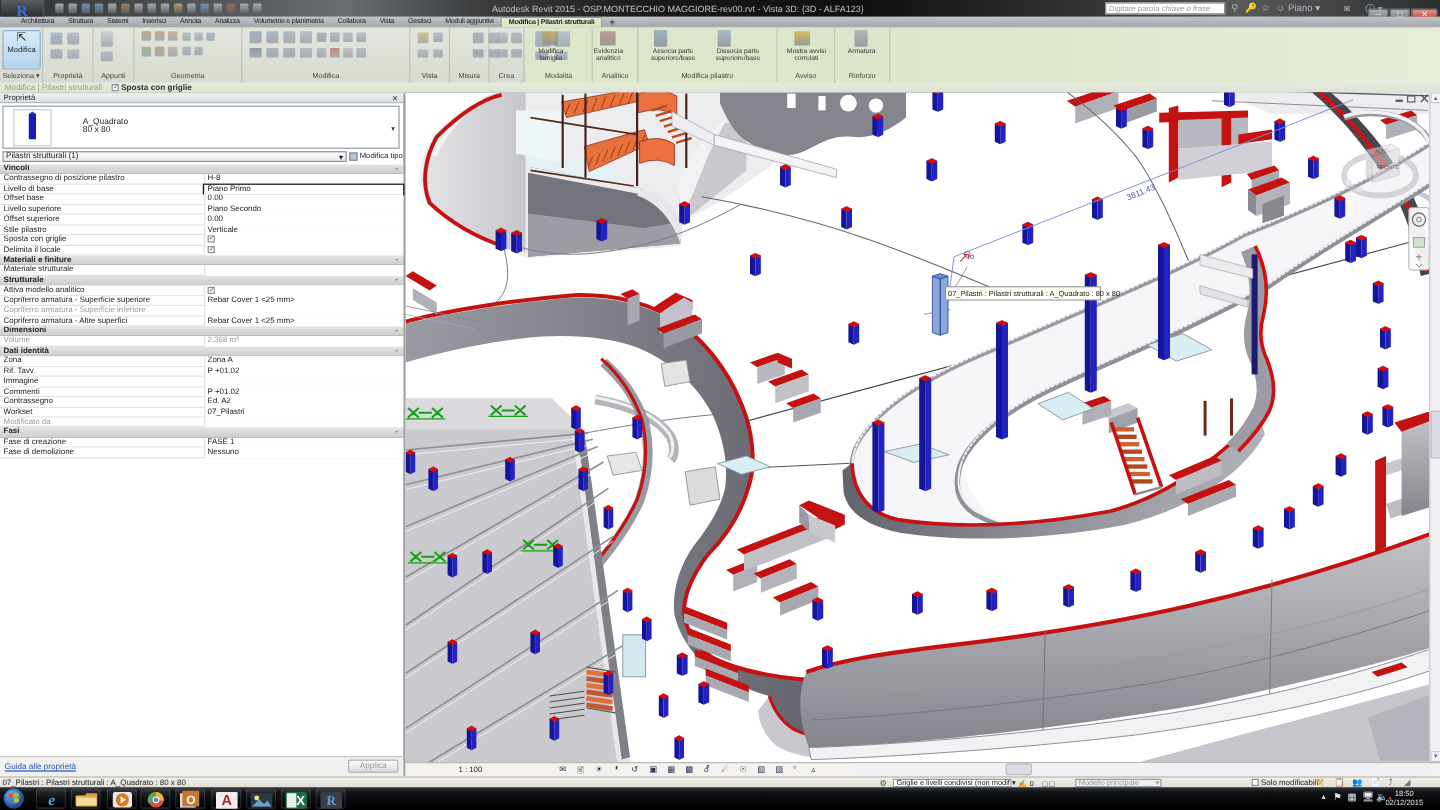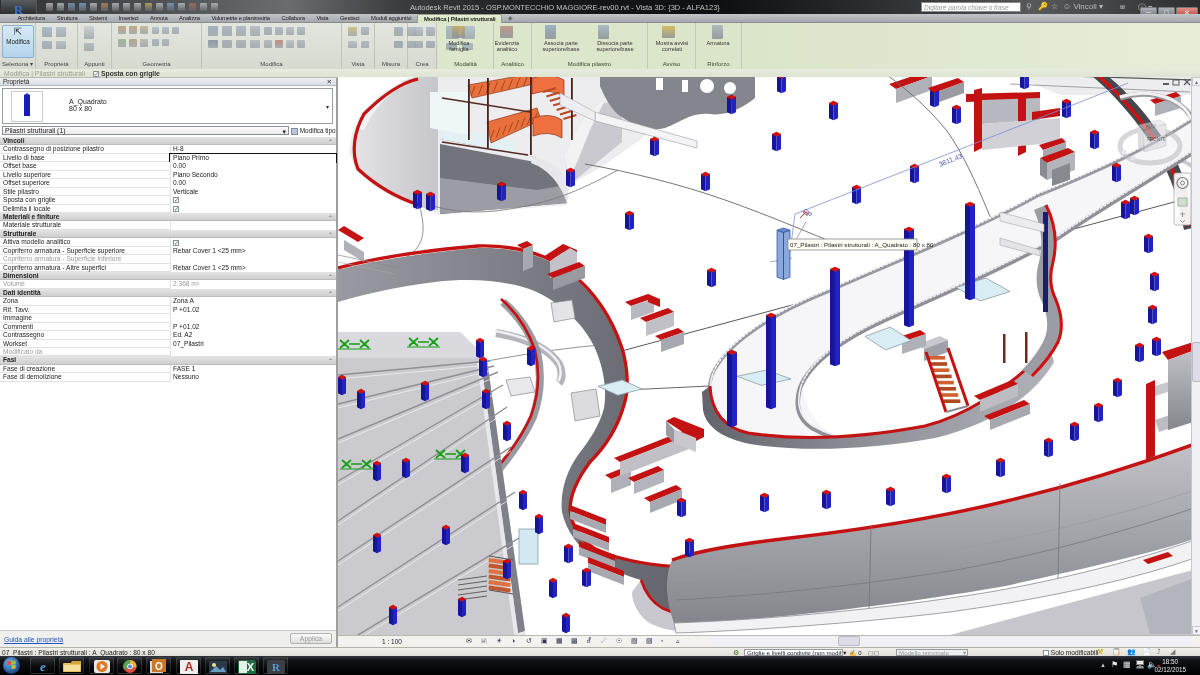--- a/index.html
+++ b/index.html
@@ -60,21 +60,21 @@
 </style></head><body>
 <div id="root">
 <div id="title" class="abs"></div>
 <div id="rlogo" class="abs"><span>R</span></div>
 <div class="abs" style="left:46px;top:3px"><span class="qi" style="background:linear-gradient(#b8bcc0,#606468)"></span><span class="qi" style="background:linear-gradient(#b8bcc0,#606468)"></span><span class="qi" style="background:linear-gradient(#7a9cc0,#606468)"></span><span class="qi" style="background:linear-gradient(#7a9cc0,#606468)"></span><span class="qi" style="background:linear-gradient(#b8bcc0,#606468)"></span><span class="qi" style="background:linear-gradient(#b08a5a,#606468)"></span><span class="qi" style="background:linear-gradient(#b8bcc0,#606468)"></span><span class="qi" style="background:linear-gradient(#b8bcc0,#606468)"></span><span class="qi" style="background:linear-gradient(#b8bcc0,#606468)"></span><span class="qi" style="background:linear-gradient(#c0a860,#606468)"></span><span class="qi" style="background:linear-gradient(#b8bcc0,#606468)"></span><span class="qi" style="background:linear-gradient(#7a9cc0,#606468)"></span><span class="qi" style="background:linear-gradient(#b8bcc0,#606468)"></span><span class="qi" style="background:linear-gradient(#a86a60,#606468)"></span><span class="qi" style="background:linear-gradient(#b8bcc0,#606468)"></span><span class="qi" style="background:linear-gradient(#b8bcc0,#606468)"></span></div>
 <div id="titletext" class="abs">Autodesk Revit 2015 - OSP.MONTECCHIO MAGGIORE-rev00.rvt - Vista 3D: {3D - ALFA123}</div>
 <div id="searchbox" class="abs">Digitare parola chiave o frase</div>
 <div class="ticon abs" style="left:1026px">⚲</div>
 <div class="ticon abs" style="left:1038px">🔑</div>
 <div class="ticon abs" style="left:1051px">☆</div>
-<div class="ticon abs" style="left:1063px">☺ Vincoli ▾</div>
+<div class="ticon abs" style="left:1063px">☺ Piano ▾</div>
 <div class="ticon abs" style="left:1120px">⧆</div>
 <div class="ticon abs" style="left:1138px">ⓘ ▾</div>
 <div id="winbtn" class="abs"><div>─</div><div>□</div><div class="cl">✕</div></div>
 <div id="tabs" class="abs"><span style="width:8px"></span><span>Architettura</span><span>Struttura</span><span>Sistemi</span><span>Inserisci</span><span>Annota</span><span>Analizza</span><span>Volumetrie e planimetria</span><span>Collabora</span><span>Vista</span><span>Gestisci</span><span>Moduli aggiuntivi</span><span class="act">Modifica | Pilastri strutturali</span><span style="color:#555">◈</span></div>
 <div id="ribbon" class="abs"></div>
 <div id="ribbongreen" class="abs"></div>
 <div class="panel abs" style="left:0px;width:36px">
       <div class="plabel">Seleziona ▾</div>
     </div>
 <div class="panel abs" style="left:36px;width:42px">

